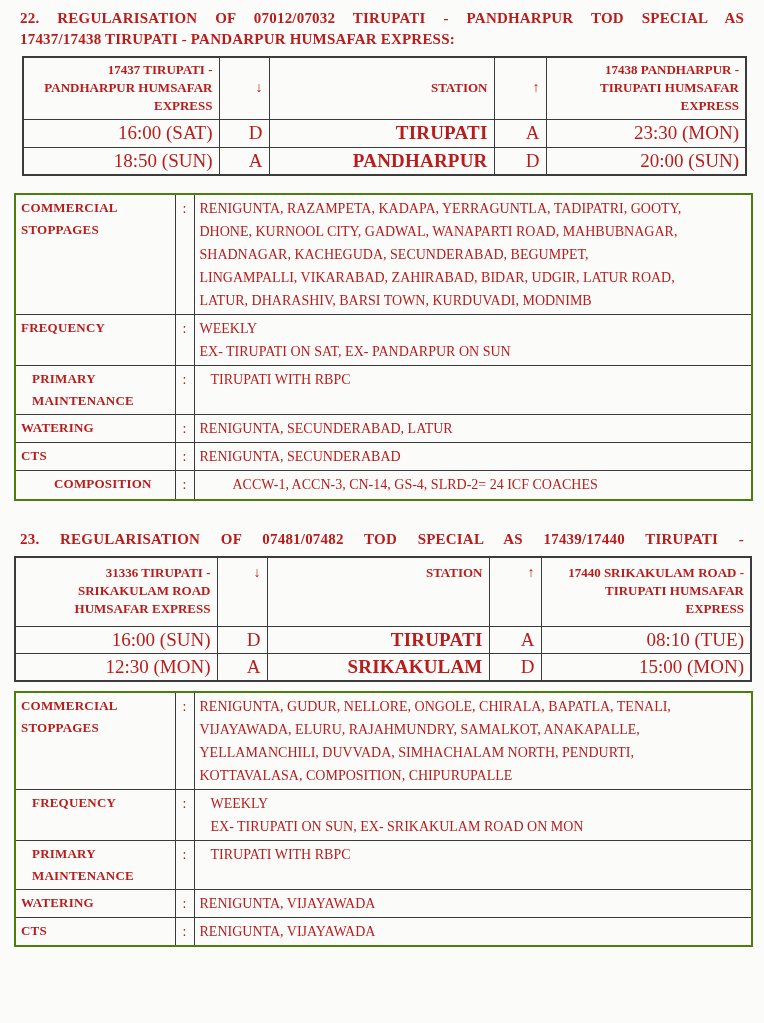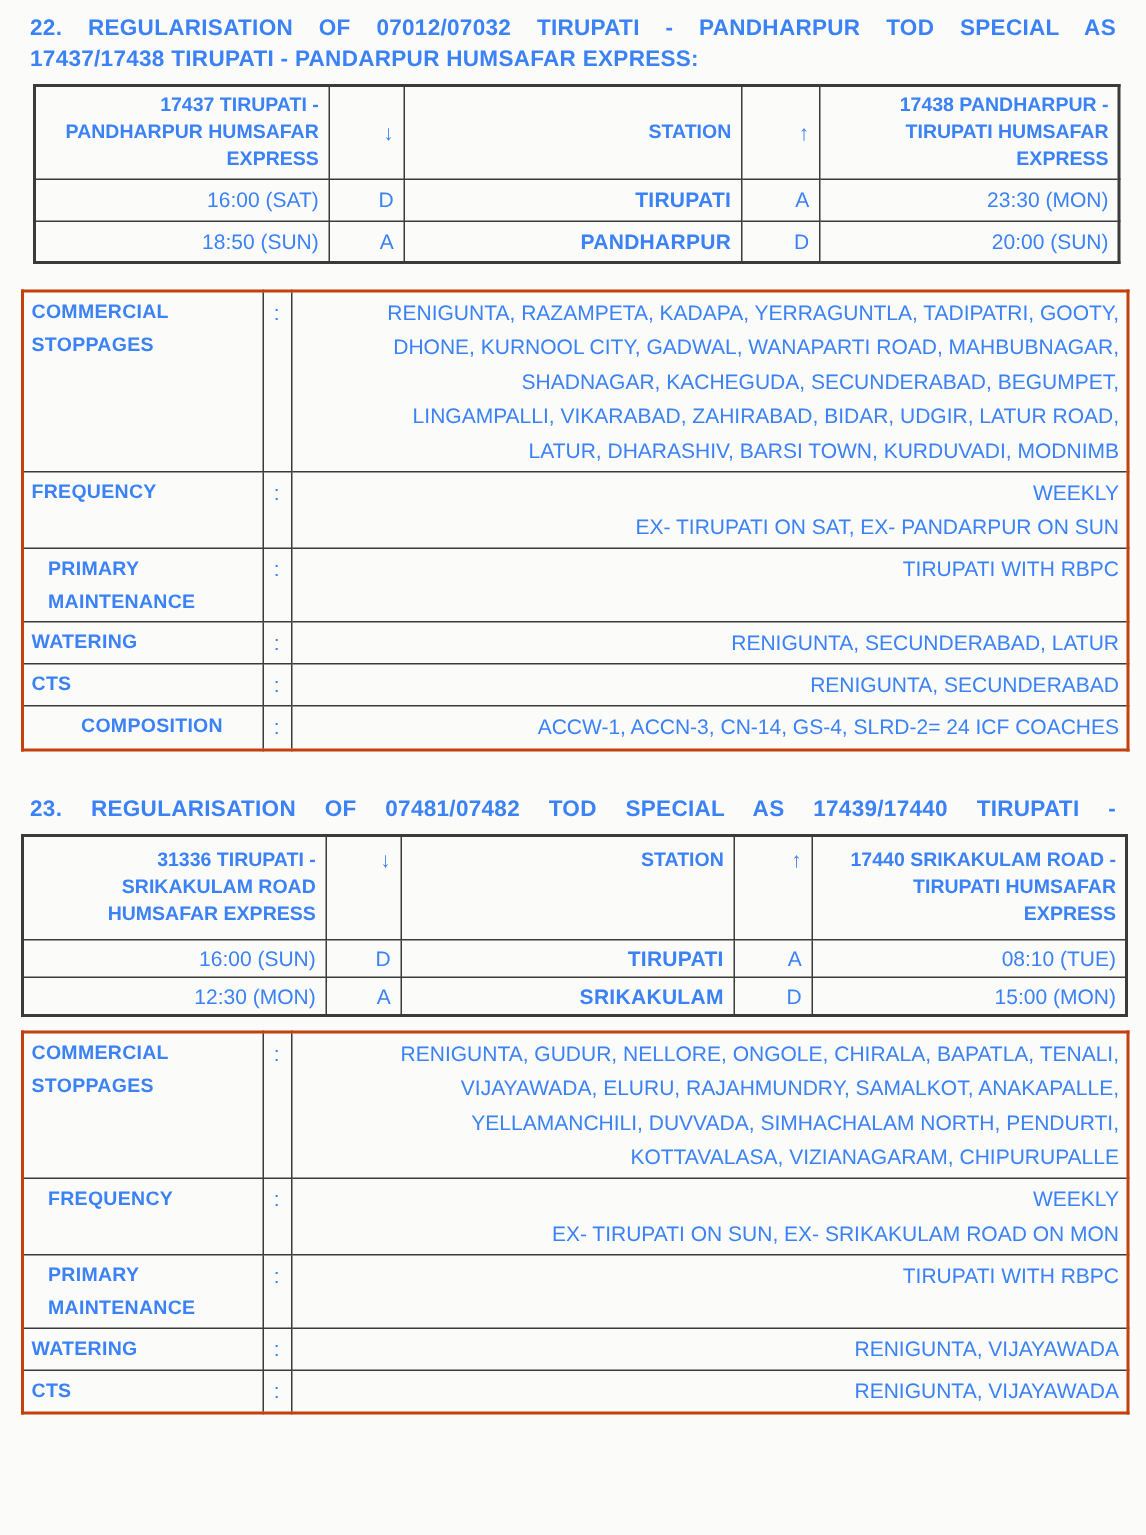--- a/index.html
+++ b/index.html
@@ -1,21 +1,21 @@
 <!DOCTYPE html>
 <html><head>
 <meta charset="utf-8">
 <style>
   * { margin:0; padding:0; box-sizing:border-box; }
   html,body { width:764px; background:#fbfbf9; }
   body { height:1023px; overflow:hidden; }
   .page {
     width:764px; height:912px;
-    font-family:Liberation Sans, sans-serif;
-    color:#3b82f6;
+    font-family:Liberation Serif, serif;
+    color:#b91c1c;
     padding-top:8px;
   }
   .heading {
     margin:0 20px 6px 20px;
     font-weight:bold;
     font-size:15px;
     line-height:21px;
     letter-spacing:.2px;
   }
   .just { text-align:justify; text-align-last:justify; }
@@ -30,37 +30,37 @@
     border:1px solid #3b3b3b;
     text-align:right;
     vertical-align:middle;
     padding:2px 6px;
   }
   .timetable th { font-size:13px; font-weight:bold; line-height:18px; }
   .tt1 th { height:62px; }
   .tt2 th { height:70px; vertical-align:top; padding-top:6px; }
   .tt1 td { height:28px; }
   .tt2 td { height:25px; }
-  .timetable td { font-size:14px;margin-top:44px; }
+  .timetable td { font-size:19px;margin-top:44px; }
   .station { font-weight:bold; font-size:13.5px; letter-spacing:.2px; }
   .arrow { font-size:14px; }
 
   
-  .details { border:2px solid #c2410c; margin-left:14px; width:737px; }
+  .details { border:2px solid #4d7c0f; margin-left:14px; width:737px; }
   .d1 { margin-bottom:28px; }
   .details td {
     border:1px solid #3b3b3b;
     vertical-align:top;
     font-size:14px;
     line-height:23px;
     padding:2px 5px;
   }
   .details td.lbl { font-weight:bold; font-size:13px; line-height:22px; letter-spacing:.2px; }
   .details td.colon { text-align:center; padding:2px 0; }
-  .details td.val div { white-space:nowrap;text-align:right; }
+  .details td.val div { white-space:nowrap; }
   tr.rh116 td { height:116px; }
   tr.rh94  td { height:94px; }
   tr.rh46  td { height:46px; }
   tr.rh44  td { height:44px;padding-left:16px; }
   tr.rh29  td { height:29px;padding-left:38px; }
   tr.rh26  td { height:26px; }
   tr.rh25  td { height:25px; }
 </style>
 </head>
 <body>
@@ -213,21 +213,21 @@
           <col style="width:558px">
       </colgroup>
       <tbody>
         <tr class="rh94">
           <td class="lbl">COMMERCIAL STOPPAGES</td>
           <td class="colon">:</td>
           <td class="val">
             <div>RENIGUNTA, GUDUR, NELLORE, ONGOLE, CHIRALA, BAPATLA, TENALI,</div>
             <div>VIJAYAWADA, ELURU, RAJAHMUNDRY, SAMALKOT, ANAKAPALLE,</div>
             <div>YELLAMANCHILI, DUVVADA, SIMHACHALAM NORTH, PENDURTI,</div>
-            <div>KOTTAVALASA, VIZIANAGARAM, CHIPURUPALLE</div>
+            <div>KOTTAVALASA, COMPOSITION, CHIPURUPALLE</div>
           </td>
         </tr>
         <tr class="rh44">
           <td class="lbl">FREQUENCY</td>
           <td class="colon">:</td>
           <td class="val">
             <div>WEEKLY</div>
             <div>EX- TIRUPATI ON SUN, EX- SRIKAKULAM ROAD ON MON</div>
           </td>
         </tr>

